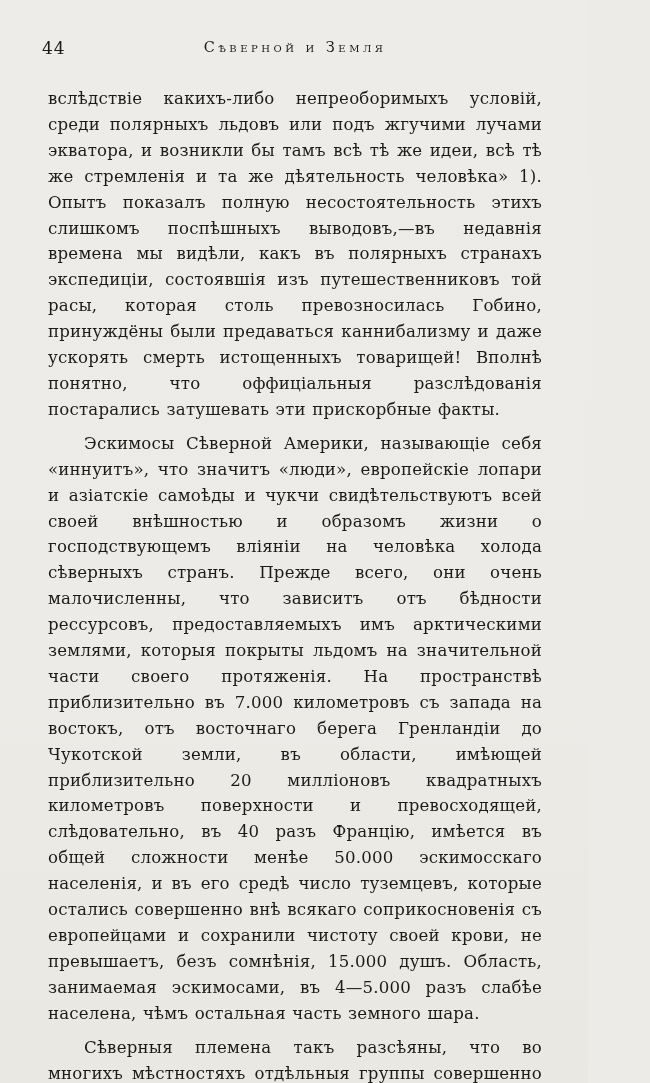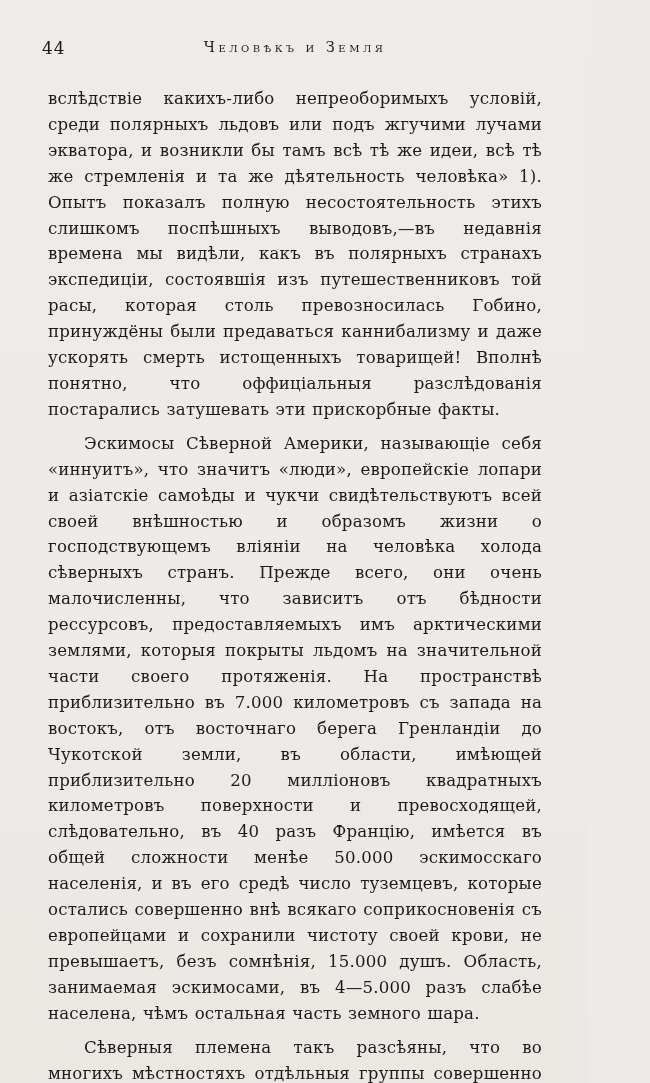--- a/index.html
+++ b/index.html
@@ -59,21 +59,21 @@
     text-indent: 0;
   }
 </style>
 </head>
 <body>
 
 <div class="page">
 
   <div class="running-head">
     <span class="page-number">44</span>
-    <span class="running-title">Человѣкъ и Земля</span>
+    <span class="running-title">Сѣверной и Земля</span>
   </div>
 
   <div class="body-text">
     <p class="no-indent">вслѣдствіе какихъ-либо непреоборимыхъ условій, среди полярныхъ льдовъ или подъ жгучими лучами экватора, и возникли бы тамъ всѣ тѣ же идеи, всѣ тѣ же стремленія и та же дѣятельность человѣка» 1). Опытъ показалъ полную несостоятельность этихъ слишкомъ поспѣшныхъ выводовъ,—въ недавнія времена мы видѣли, какъ въ полярныхъ странахъ экспедиціи, состоявшія изъ путешественниковъ той расы, которая столь превозносилась Гобино, принуждёны были предаваться каннибализму и даже ускорять смерть истощенныхъ товарищей! Вполнѣ понятно, что оффиціальныя разслѣдованія постарались затушевать эти прискорбные факты.</p>
     <p>Эскимосы Сѣверной Америки, называющіе себя «иннуитъ», что значитъ «люди», европейскіе лопари и азіатскіе самоѣды и чукчи свидѣтельствуютъ всей своей внѣшностью и образомъ жизни о господствующемъ вліяніи на человѣка холода сѣверныхъ странъ. Прежде всего, они очень малочисленны, что зависитъ отъ бѣдности рессурсовъ, предоставляемыхъ имъ арктическими землями, которыя покрыты льдомъ на значительной части своего протяженія. На пространствѣ приблизительно въ 7.000 километровъ съ запада на востокъ, отъ восточнаго берега Гренландіи до Чукотской земли, въ области, имѣющей приблизительно 20 милліоновъ квадратныхъ километровъ поверхности и превосходящей, слѣдовательно, въ 40 разъ Францію, имѣется въ общей сложности менѣе 50.000 эскимосскаго населенія, и въ его средѣ число туземцевъ, которые остались совершенно внѣ всякаго соприкосновенія съ европейцами и сохранили чистоту своей крови, не превышаетъ, безъ сомнѣнія, 15.000 душъ. Область, занимаемая эскимосами, въ 4—5.000 разъ слабѣе населена, чѣмъ остальная часть земного шара.</p>
     <p>Сѣверныя племена такъ разсѣяны, что во многихъ мѣстностяхъ отдѣльныя группы совершенно потеряли другъ друга изъ вида и не знаютъ даже о существованіи другъ друга. Такова была судьба, напримѣръ, самой сѣверной группы гренландцевъ, состоявшей всего лишь изъ двухъ десятковъ туземцевъ, которые блуждали въ ледяныхъ пустыняхъ сѣвера между проливомъ Смита и Ледовитымъ океаномъ. Въ 1818 году ихъ встрѣтилъ Россъ на берегу Ита, къ сѣверу отъ залива Мельвиля; они были чрезвычайно поражены при видѣ другихъ людей и думали, что тѣ спустились съ луны или вышли изъ морскихъ глубинъ, — эта кучка туземцевъ воображала, что она представляетъ собою все человѣчество!</p>
 
   </div>
 
 </div>

